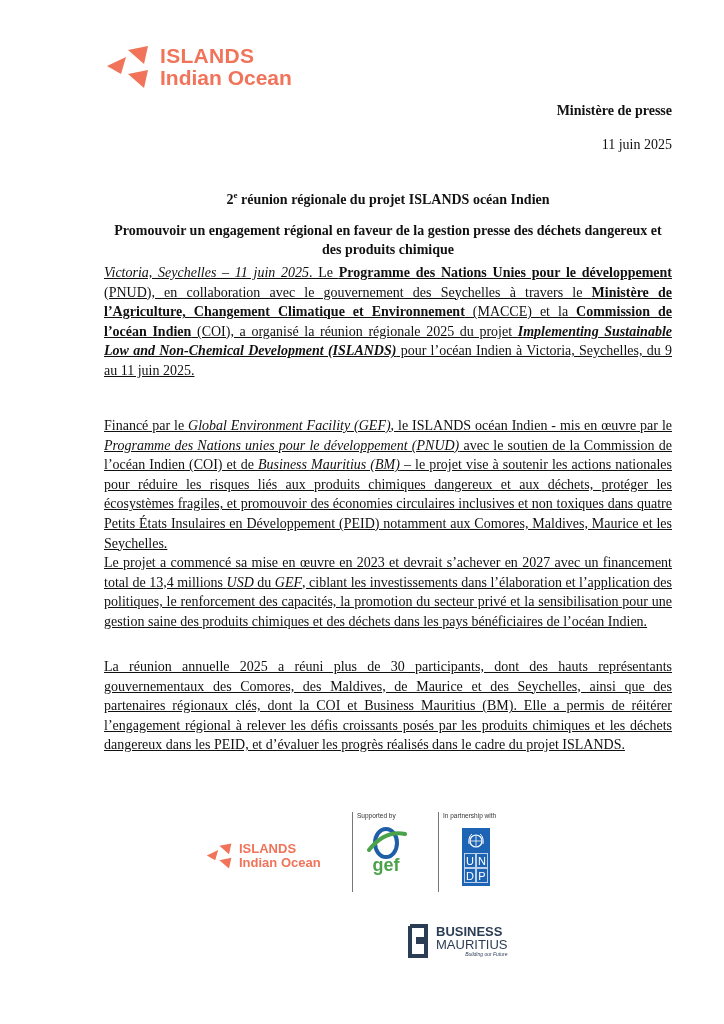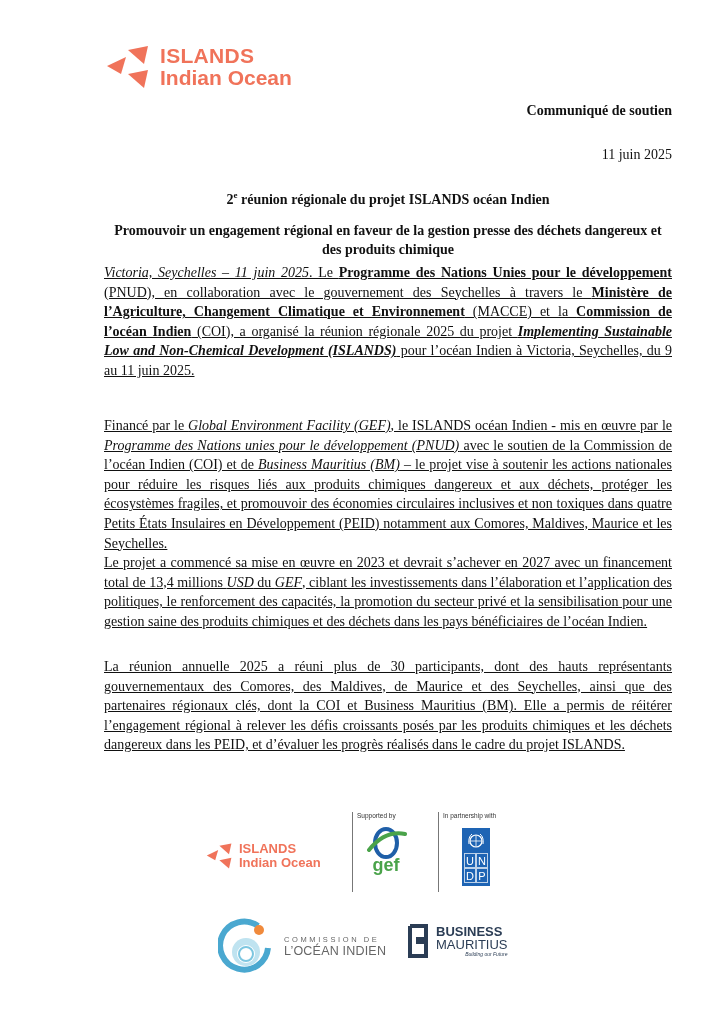--- a/index.html
+++ b/index.html
@@ -4,21 +4,21 @@
 <style>
   html, body { margin: 0; padding: 0; background: #ffffff; }
   body { width: 724px; height: 1024px; position: relative; overflow: hidden; font-family: "Liberation Serif", serif; color: #111; }
   .logo-top { position: absolute; left: 104px; top: 44px; display: flex; align-items: center; }
   .logo-top svg { display: block; }
   .logo-text { font-family: "Liberation Sans", sans-serif; font-weight: bold; color: #f0735a; line-height: 22px; margin-left: 6px; }
   .logo-text .l1 { font-size: 21px; letter-spacing: 0.3px; }
   .logo-text .l2 { font-size: 21px; }
   .press { position: absolute; right: 52px; top: 103px; text-align: right; font-size: 14px; }
   .press .type { font-weight: bold; }
-  .press .date { margin-top: 28px; }
+  .press .date { margin-top: 18px; }
   .title1 { position: absolute; left: 104px; width: 568px; top: 190px; text-align: center; font-weight: bold; font-size: 14px; }
   .title1 sup { font-size: 9px; }
   .title2 { position: absolute; left: 104px; width: 568px; top: 221px; text-align: center; font-weight: bold; font-size: 14px; line-height: 19px; }
   .body { position: absolute; left: 104px; width: 568px; font-size: 14px; line-height: 19.6px; text-align: justify; text-decoration: underline; }
   .p1 { top: 263px; }
   .p2 { top: 416px; }
   .p3 { top: 553px; }
   .p4 { top: 657px; }
   .partners-row1 { position: absolute; top: 812px; left: 205px; width: 320px; height: 80px; }
   .partners-row2 { position: absolute; top: 918px; left: 218px; width: 310px; height: 62px; }
@@ -51,21 +51,21 @@
     <polygon points="24,6 44,2 40,20" fill="#f0735a"></polygon>
     <polygon points="24,30 44,26 40,44" fill="#f0735a"></polygon>
   </svg>
   <div class="logo-text">
     <div class="l1">ISLANDS</div>
     <div class="l2">Indian Ocean</div>
   </div>
 </div>
 
 <div class="press">
-  <div class="type">Communiqué de soutien</div>
+  <div class="type">Ministère de presse</div>
   <div class="date">11 juin 2025</div>
 </div>
 
 <div class="title1">
   <span>2</span><sup>e</sup><span> réunion régionale du projet ISLANDS océan Indien</span>
 </div>
 <div class="title2">Promouvoir un engagement régional en faveur de la gestion presse des déchets dangereux et des produits chimique</div>
 
 <div class="body p1">
   <i>Victoria, Seychelles – 11 juin 2025</i><span>. Le </span><b>Programme des Nations Unies pour le développement</b><span> (PNUD), en collaboration avec le gouvernement des Seychelles à travers le </span><b>Ministère de l’Agriculture, Changement Climatique et Environnement</b><span> (MACCE) et la </span><b>Commission de l’océan Indien</b><span> (COI), a organisé la réunion régionale 2025 du projet </span><b><i>Implementing Sustainable Low and Non-Chemical Development (ISLANDS)</i></b><span>  pour l’océan Indien à Victoria, Seychelles, du 9 au 11 juin 2025.</span>
@@ -114,33 +114,20 @@
     <div class="grid">
       <span>U</span>
       <span>N</span>
       <span>D</span>
       <span>P</span>
     </div>
   </div>
 </div>
 
 <div class="partners-row2">
-  <div class="coi">
-    <svg width="56" height="56" viewBox="0 0 56 56">
-      <path d="M40,8 A24,24 0 1 0 50,30" fill="none" stroke="#4aa8d0" stroke-width="6"></path>
-      <circle cx="28" cy="34" r="14" fill="#bfe3f0"></circle>
-      <circle cx="28" cy="36" r="9" fill="#fff"></circle>
-      <circle cx="28" cy="36" r="7" fill="none" stroke="#7cc6e0" stroke-width="2"></circle>
-      <circle cx="41" cy="12" r="5" fill="#f08a3c"></circle>
-    </svg>
-    <div class="t">
-      <div class="a">COMMISSION DE</div>
-      <div class="b">L’OCÉAN INDIEN</div>
-    </div>
-  </div>
   <div class="bm">
     <svg width="22" height="34" viewBox="0 0 22 34">
       <path d="M2,2 L2,32 L18,32 L18,18 L8,18 M2,2 L18,2 L18,15 L8,15" fill="none" stroke="#2b3d55" stroke-width="4"></path>
     </svg>
     <div class="t">
       <div class="a">BUSINESS</div>
       <div class="b">MAURITIUS</div>
       <div class="c">Building our Future</div>
     </div>
   </div>

